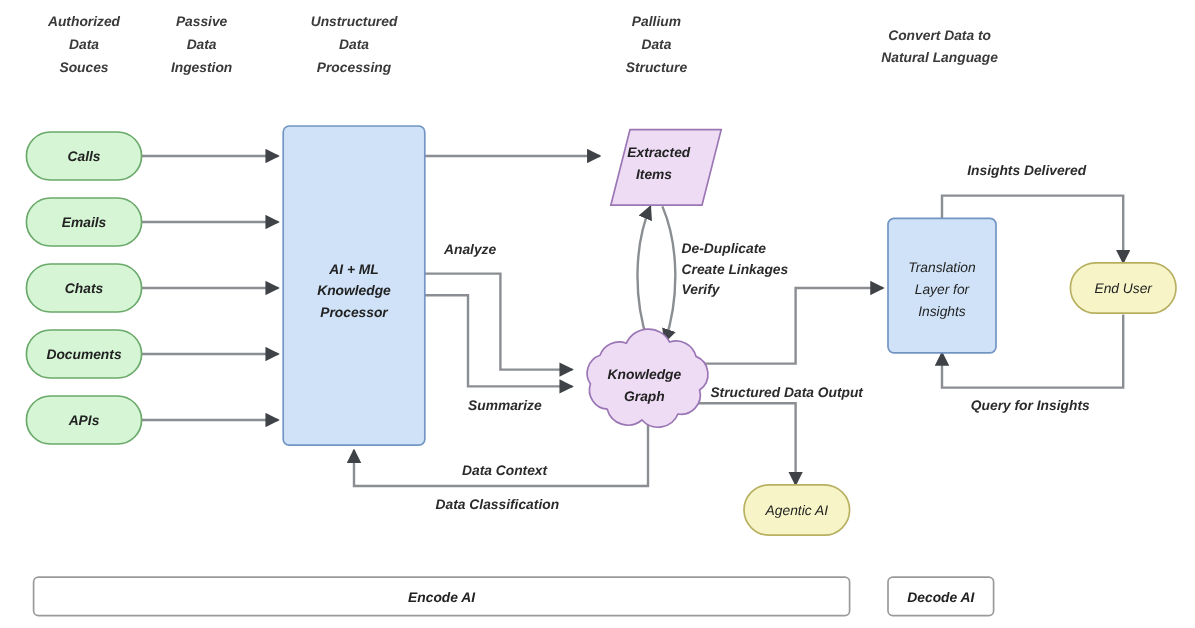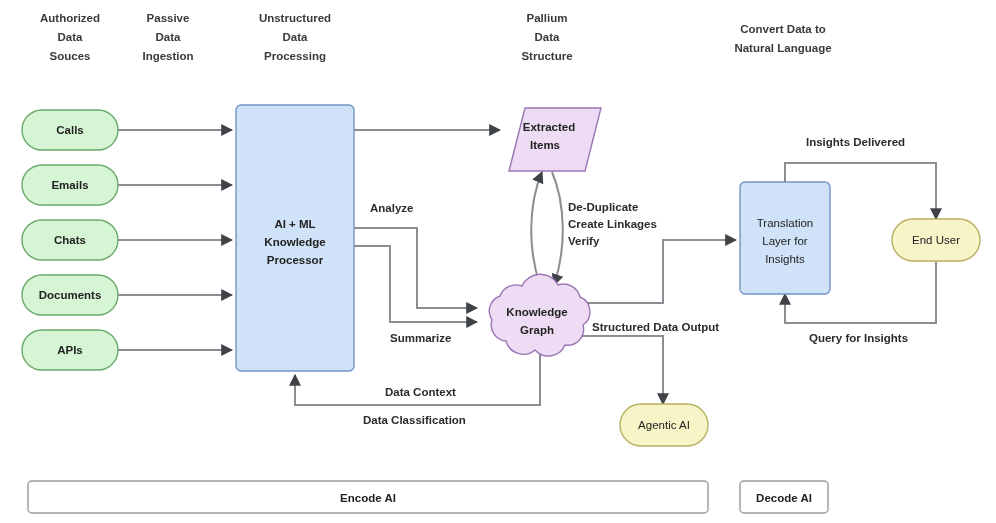--- a/index.html
+++ b/index.html
@@ -13,20 +13,21 @@
     font-family: "Liberation Sans", sans-serif;
     overflow: hidden;
     position: relative;
   }
   #diagram-root {
     position: absolute;
     top: 0;
     left: 0;
     width: 920px;
     height: 523px;
+    font-style: italic;
   }
   svg.canvas {
     display: block;
     width: 996px;
     height: 523px;
   }
   text {
     font-family: "Liberation Sans", sans-serif;
     fill: #2b2b2b;
   }

